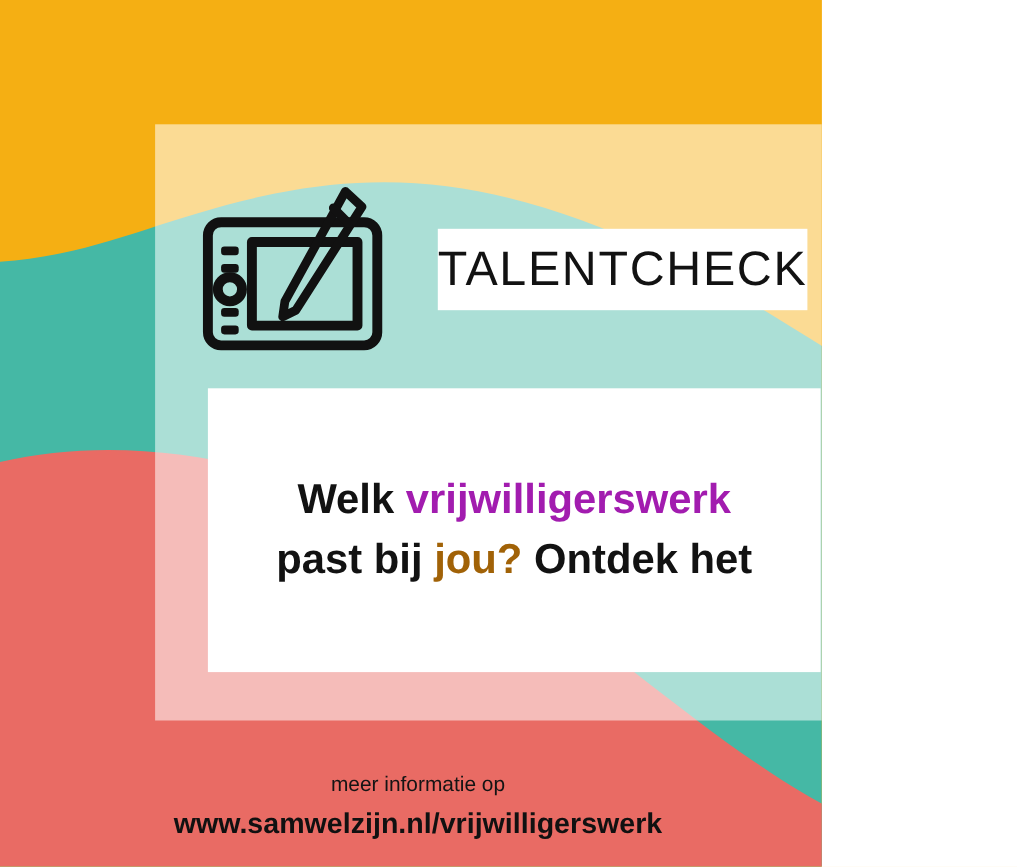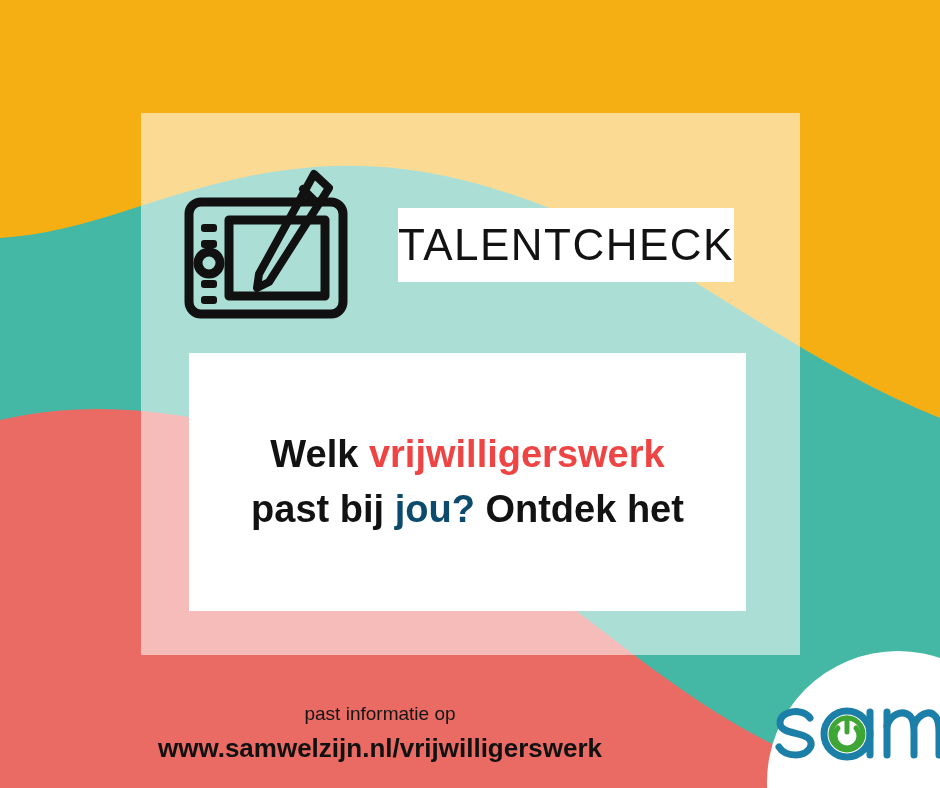--- a/index.html
+++ b/index.html
@@ -5,21 +5,21 @@
   html, body {
     margin: 0;
     padding: 0;
     background: #ffffff;
   }
   body {
     font-family: "Liberation Sans", sans-serif;
   }
   .poster {
     position: relative;
-    width: 940px;
+    width: 747px;
     height: 788px;
     overflow: hidden;
     background: #F5AF13;
   }
   .bg-layer {
     position: absolute;
     left: 0;
     top: 0;
     width: 940px;
     height: 788px;
@@ -78,22 +78,22 @@
   }
   .message-line {
     font-family: "Liberation Sans", sans-serif;
     font-size: 38px;
     font-weight: bold;
     color: #121212;
     line-height: 1.45;
     white-space: nowrap;
     text-align: center;
   }
-  .kw-teal  { color: #ef4444; margin-top: 48px; }
-  .kw-red   { color: #0c4a6e; }
+  .kw-teal  { color: #a21caf; margin-top: 48px; }
+  .kw-red   { color: #a16207; }
   .kw-amber { color: #F5AF13; }
   
   .footer {
     position: absolute;
     left: 0;
     top: 700px;
     width: 760px;
     text-align: center;
   }
   .footer-top {
@@ -163,21 +163,21 @@
   <div class="message-card">
     <div class="message-line">
       <span>Welk </span><span class="kw-teal">vrijwilligerswerk</span>
     </div>
     <div class="message-line">
       <span>past  bij </span><span class="kw-red">jou?</span><span> Ontdek het</span>
     </div>
   </div>
 
   <div class="footer">
-    <div class="footer-top">past informatie op</div>
+    <div class="footer-top">meer informatie op</div>
     <div class="footer-url">www.samwelzijn.nl/vrijwilligerswerk</div>
   </div>
 
   <svg class="logo-wrap" viewBox="0 0 174 142">
     <g fill="none" stroke="#1B7FA8" stroke-width="7" stroke-linecap="round" stroke-linejoin="round">
 
       <path d="M44,72 C40,66 30,64 22,67 C13,70 11,80 19,84
                C27,88 40,88 44,94 C48,101 40,109 30,109 C22,109 16,106 13,101"></path>
 
       <circle cx="81" cy="88" r="23"></circle>

